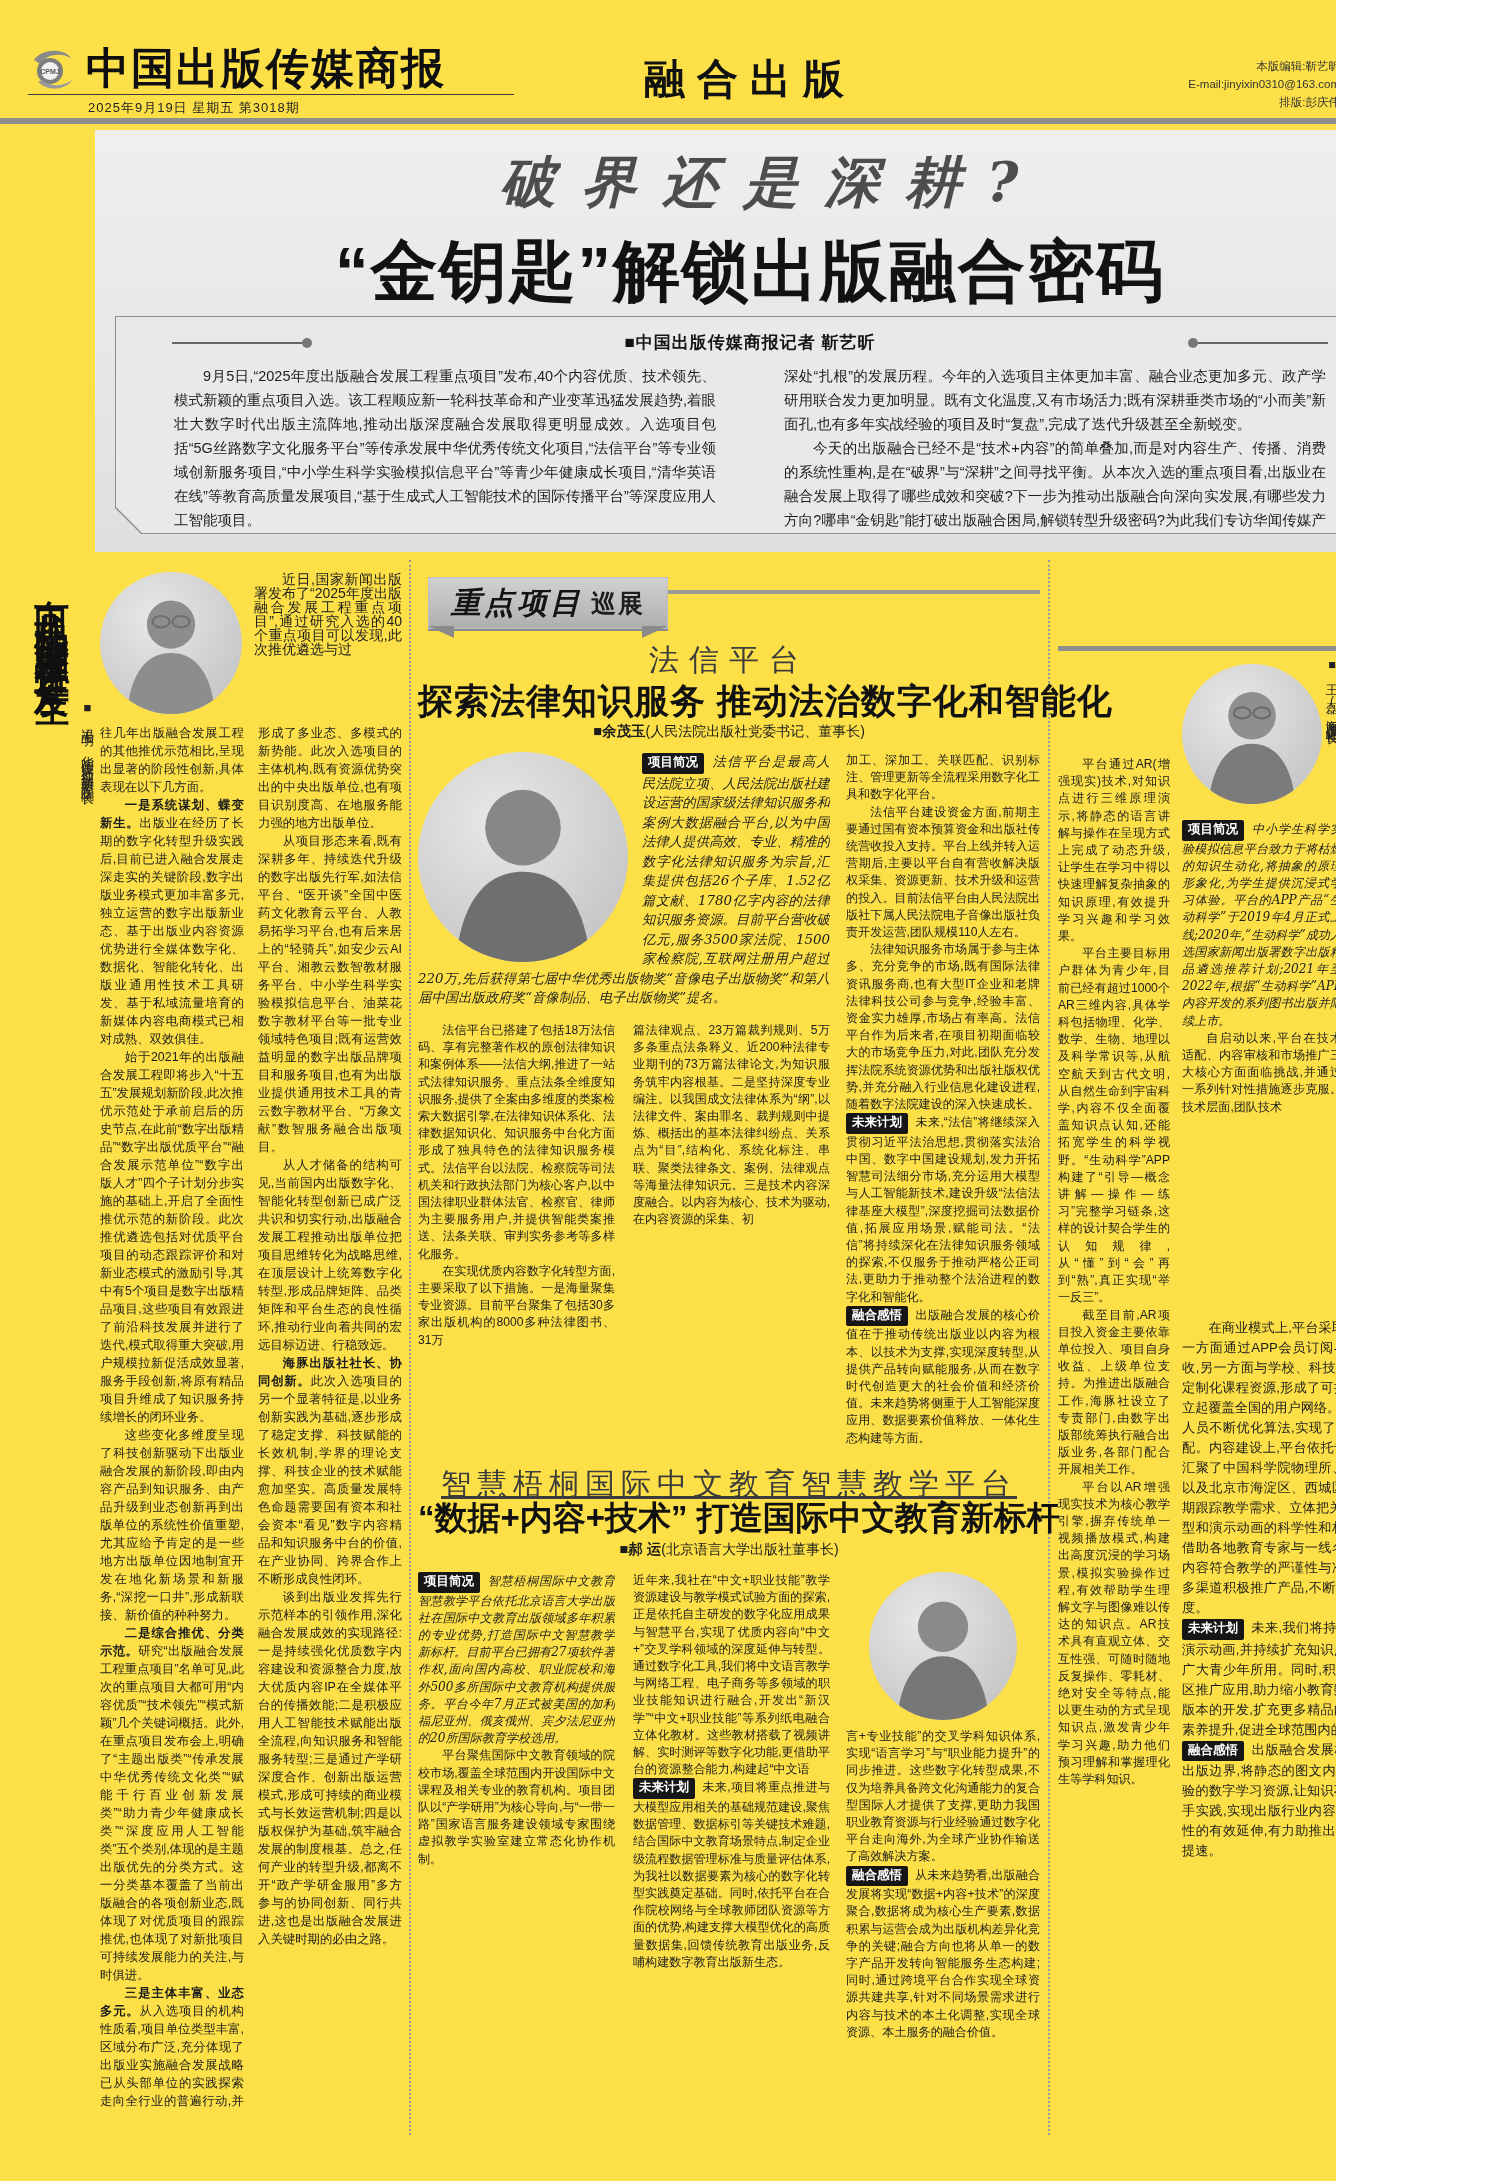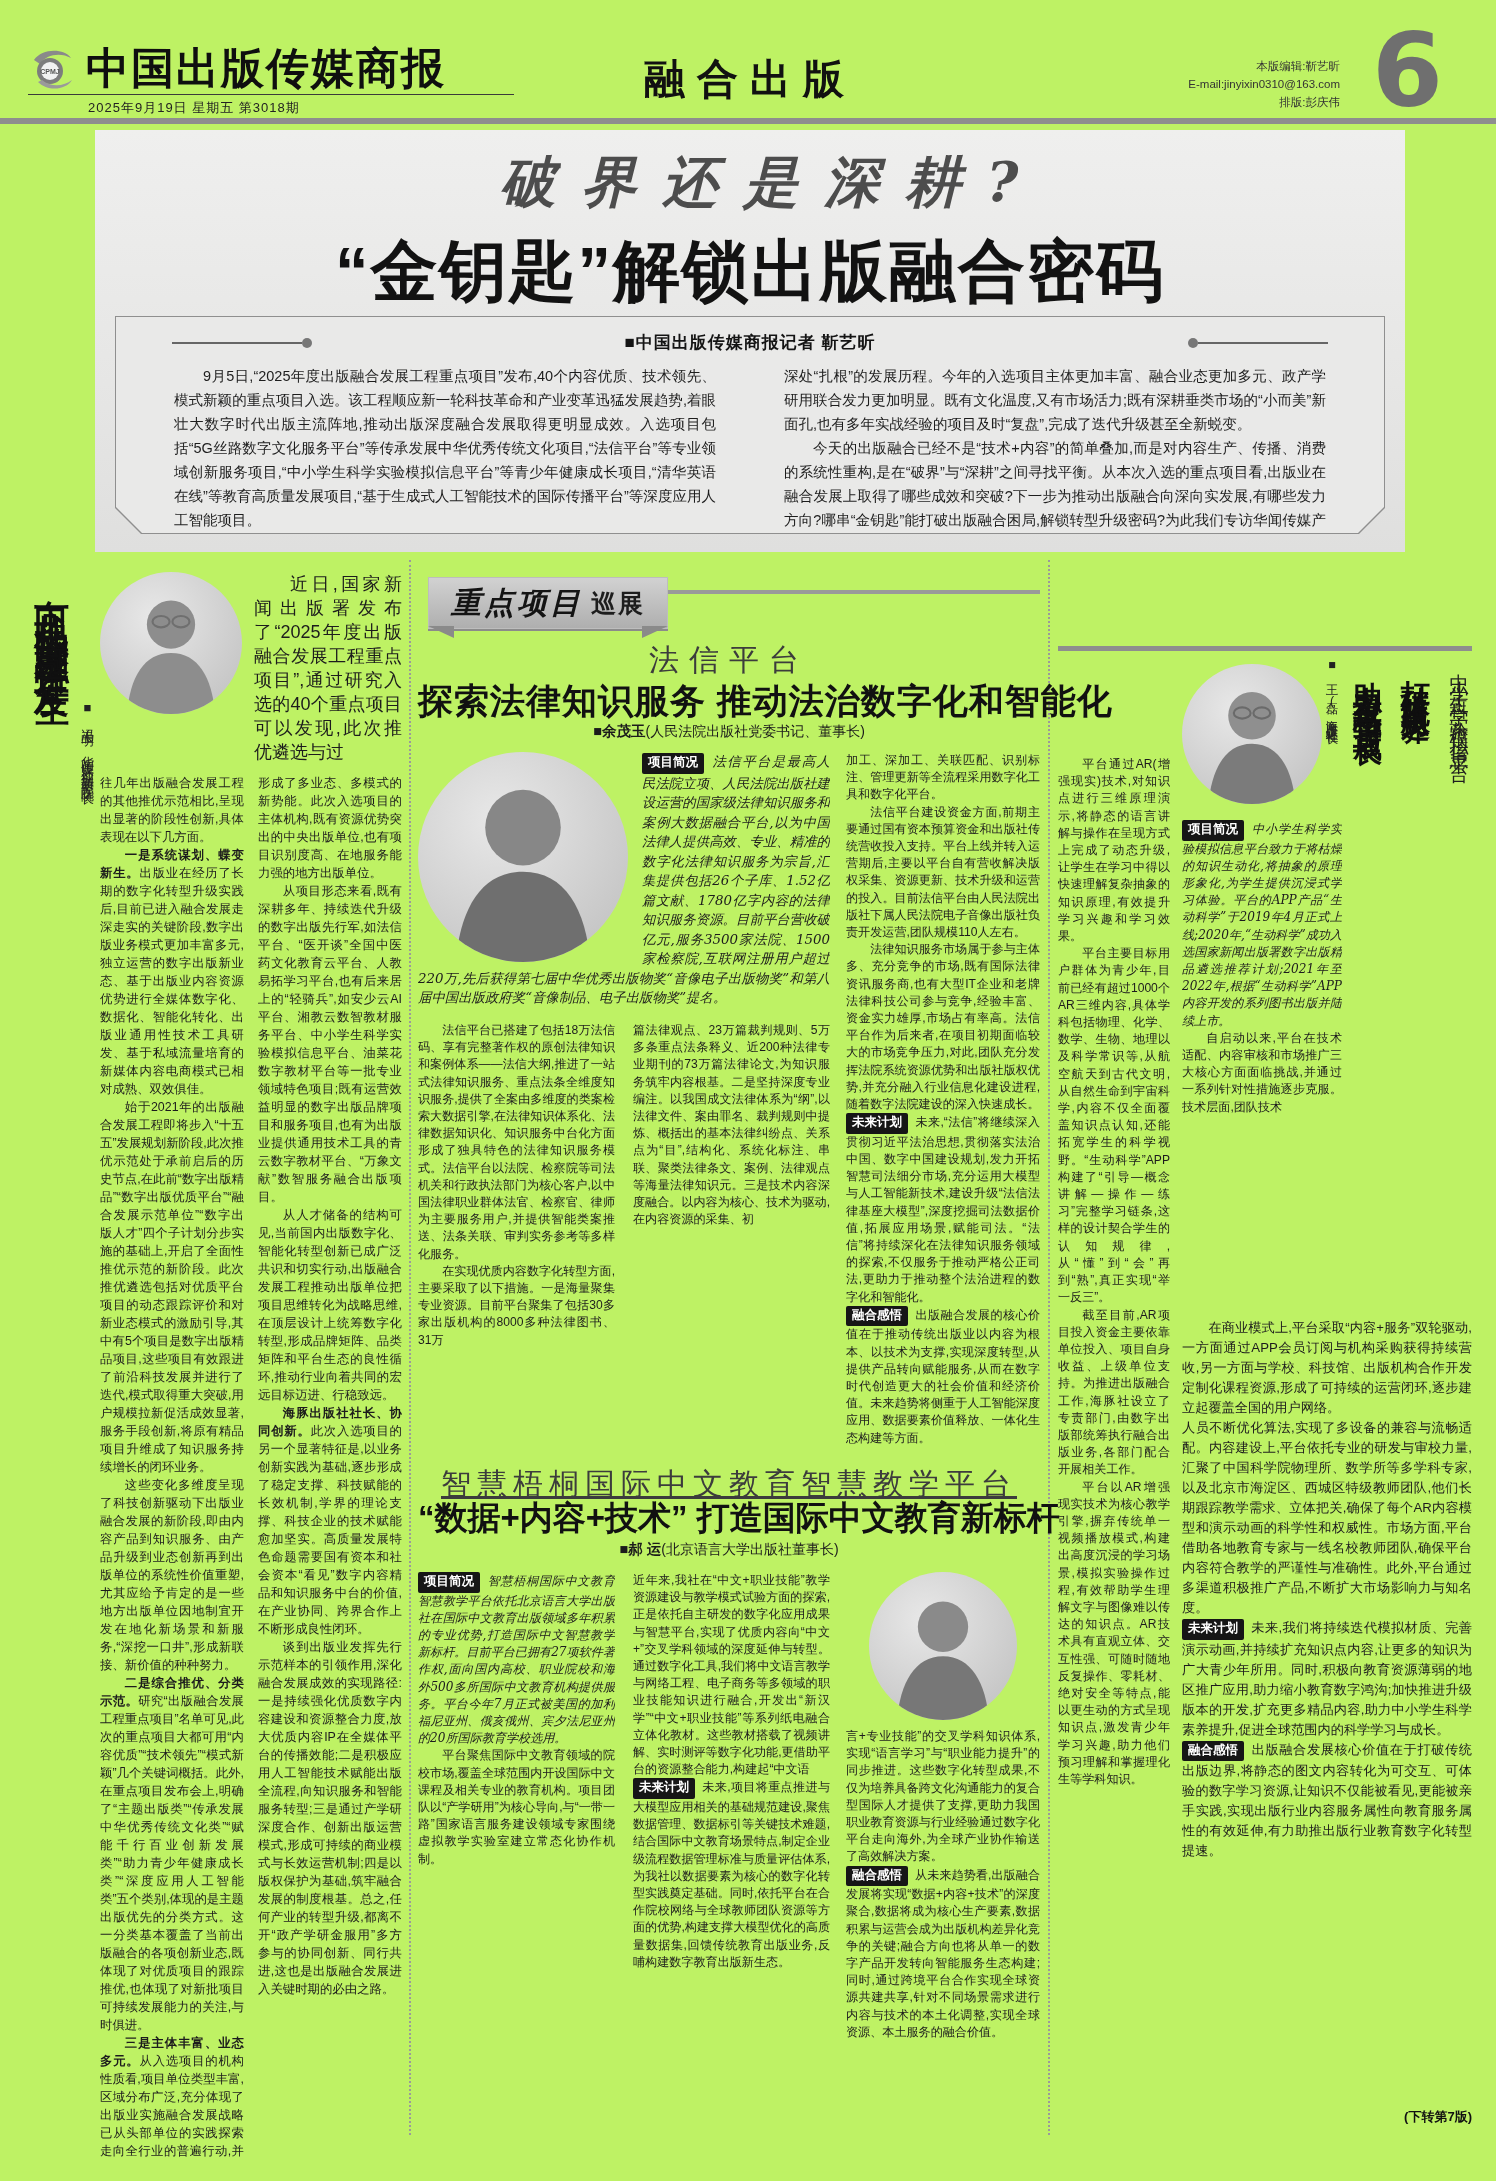--- a/index.html
+++ b/index.html
@@ -1,16 +1,16 @@
 <!DOCTYPE html>
 <html><head>
 <meta charset="utf-8">
 <style>
   html,body{margin:0;padding:0;background:#ffffff;}
-  #page{position:relative;width:1496px;height:2181px;background:#bef264;overflow:hidden;
+  #page{position:relative;width:1336px;height:2181px;background:#fde047;overflow:hidden;
         font-family:"Liberation Sans","DejaVu Sans",sans-serif;color:#1c1c1c;}
   .abs{position:absolute;}
   
   .masthead{font-size:43px;font-weight:900;letter-spacing:2px;color:#0f0f0f;white-space:nowrap;}
   .dateline{font-size:13px;color:#222;letter-spacing:1px;white-space:nowrap;}
   .thinrule{background:#3a3a3a;height:1px;}
   .section-banner{font-size:41px;font-weight:900;letter-spacing:12px;color:#111;text-align:center;white-space:nowrap;}
   .editor-block{font-size:11.5px;color:#333;text-align:right;line-height:1.55;}
   .pagenum{font-size:102px;font-weight:900;color:#6f6f6f;line-height:.85;font-family:"DejaVu Sans",sans-serif;}
   .thickrule{background:#8e8e8e;}
@@ -32,21 +32,21 @@
   .para{margin:0;text-indent:2em;text-align:justify;}
   .noind{text-indent:0;}
   
   .vert{writing-mode:vertical-rl;text-orientation:upright;}
   .photo{border-radius:50%;overflow:hidden;background:radial-gradient(circle at 38% 32%,#e8e8e8,#bdbdbd);flex:none;}
   .photo svg{display:block;width:100%;height:100%;}
   .lbl{display:inline-block;background:#161616;color:#fff;font-weight:bold;font-size:12.5px;
        padding:1px 6px 2px 6px;margin-right:7px;border-radius:2px;text-indent:0;line-height:1.4;}
   .kai{font-family:"DejaVu Serif","Liberation Serif",serif;font-style:italic;}
   .dotted-sep{border-left:2px dotted #9a9a9a;width:0;}
-  .smallbody{font-size:18px;line-height:24px;}
+  .smallbody{font-size:14px;line-height:14px;}
   
   .left-title{font-size:35px;font-weight:900;letter-spacing:7px;color:#101010;line-height:1.25;}
   .left-author{font-size:13px;letter-spacing:3px;color:#222;}
   .left-top{display:flex;gap:12px;}
   .left-body{column-count:2;column-gap:14px;column-fill:auto;font-size:12.4px;line-height:18px;overflow:hidden;}
   
   .badge{background:linear-gradient(180deg,#d2d2d2,#aeaeae);box-shadow:0 2px 0 #8b8b8b, inset 0 0 0 1px #bdbdbd;
          display:flex;align-items:center;justify-content:center;gap:8px;}
   .badge:before,.badge:after{content:"";position:absolute;bottom:-9px;width:26px;height:12px;background:#8a8a8a;}
   .badge:before{left:0;clip-path:polygon(0 0,100% 0,100% 100%);}

